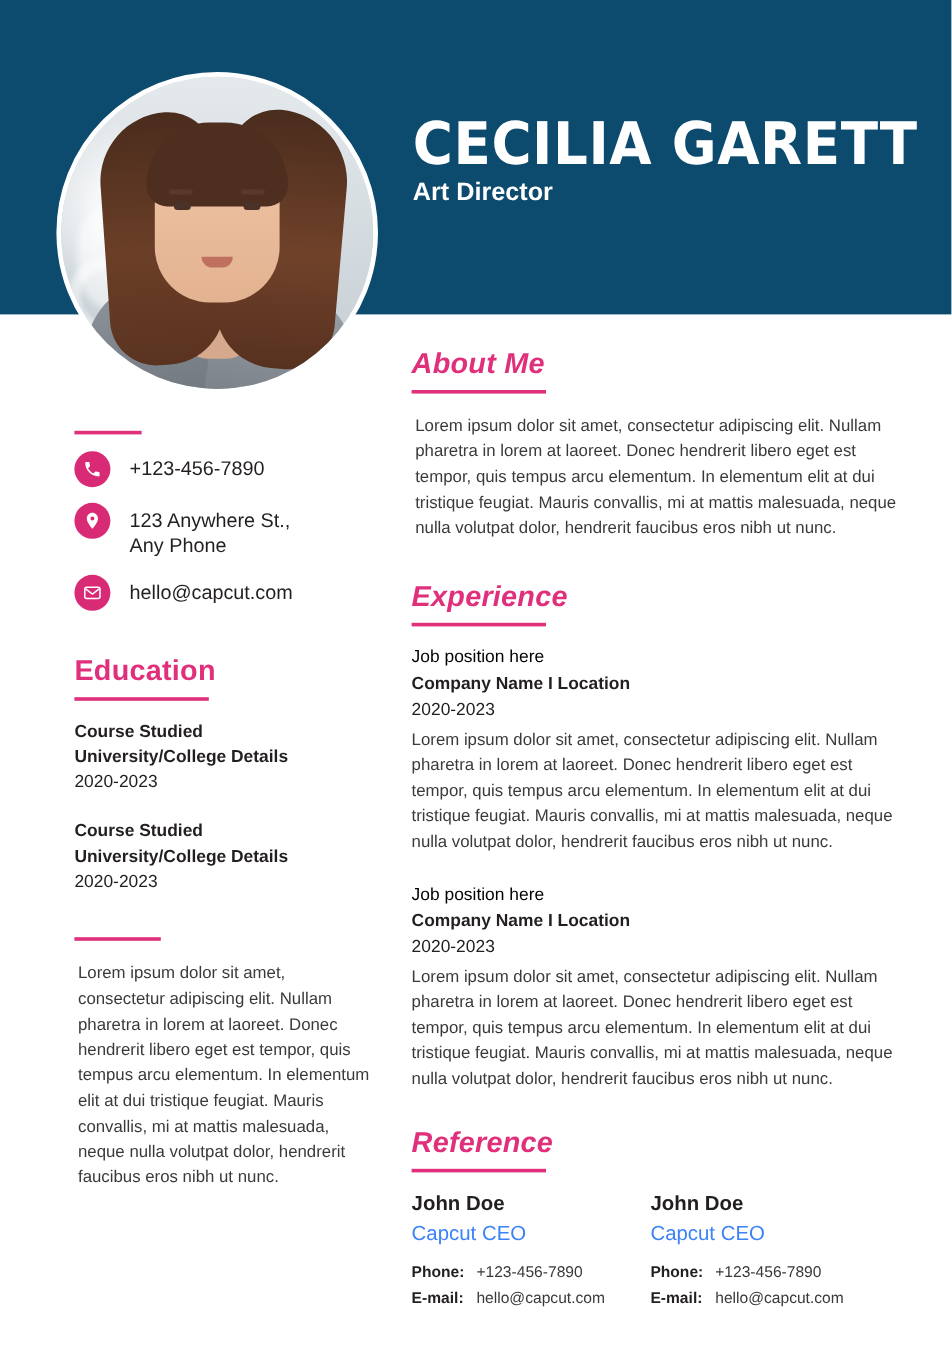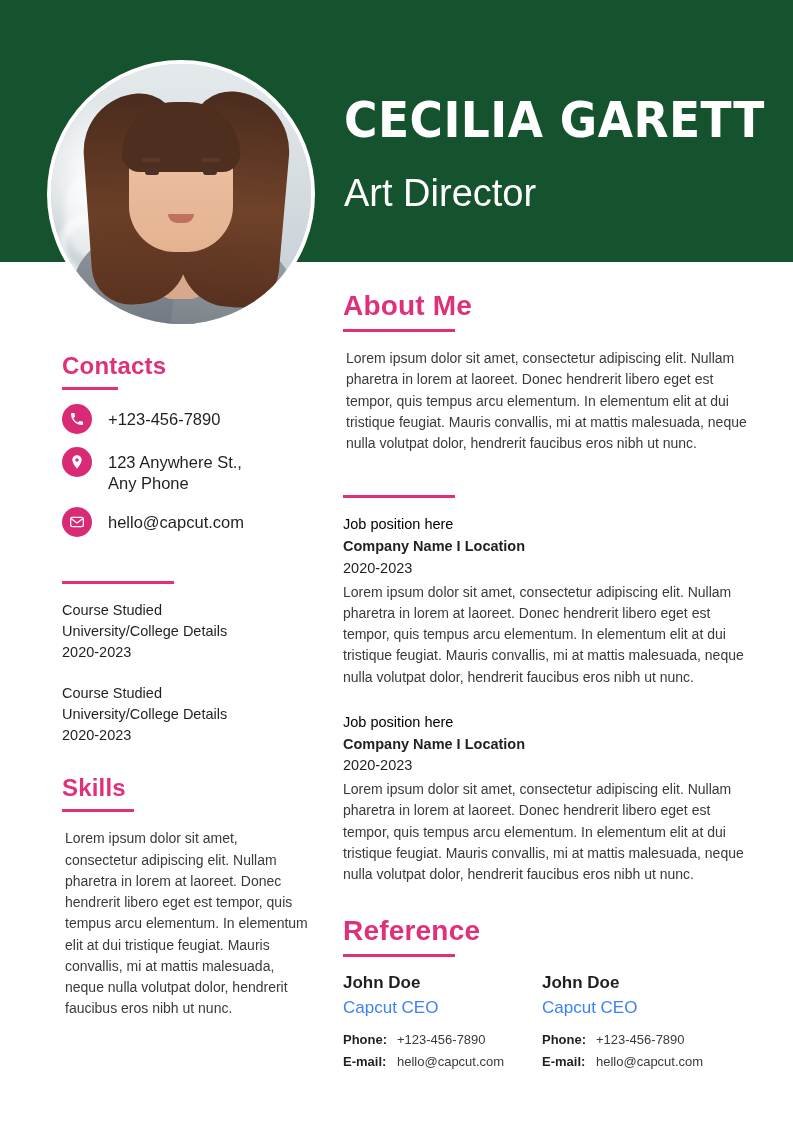--- a/index.html
+++ b/index.html
@@ -16,45 +16,45 @@
     position: relative;
   }
 
   
   .header {
     position: absolute;
     left: 0;
     top: 0;
     width: 793px;
     height: 262px;
-    background: #14532d;
+    background: #0c4a6e;
   }
   .header-text {
     position: absolute;
     left: 344px;
     top: 96px;
     width: 420px;
   }
   .name {
     font-family: "DejaVu Sans", sans-serif;
     font-weight: bold;
     font-size: 49px;
     letter-spacing: 0.5px;
     line-height: 1.0;
     color: #ffffff;
     transform: scaleX(0.93);
     transform-origin: left center;
     white-space: nowrap;
   }
   .role {
-    margin-top: 28px;
-    font-size: 38px;
+    margin-top: 4px;
+    font-size: 21px;
     color: #ffffff;
     line-height: 1.1;
-    font-weight: normal;
+    font-weight: bold;
   }
 
   
   .photo-wrap {
     position: absolute;
     left: 47px;
     top: 60px;
     width: 268px;
     height: 268px;
     border-radius: 50%;
@@ -236,21 +236,21 @@
   .c-text {
     font-size: 16.5px;
     color: #231f20;
     line-height: 1.28;
     padding-top: 3px;
   }
 
   .edu-block { margin-bottom: 20px; }
   .edu-l1, .edu-l2 {
     font-size: 14.5px;
-    font-weight: normal;
+    font-weight: bold;
     color: #231f20;
     line-height: 1.45;
   }
   .edu-l3 {
     font-size: 14.5px;
     color: #231f20;
     line-height: 1.45;
   }
 
   .skills-body {
@@ -260,21 +260,21 @@
     padding-left: 3px;
   }
 
   
   .main {
     position: absolute;
     left: 343px;
     top: 290px;
     width: 408px;
   }
-  .main .sec-title { font-size: 28px; }
+  .main .sec-title { font-size: 24px; font-style: italic; }
   .body-text {
     font-size: 14px;
     line-height: 1.52;
     color: #3a3a3a;
   }
   .about-text { padding-left: 3px; }
 
   .block-gap { height: 34px; }
 
   .job { margin-bottom: 24px; }
@@ -350,21 +350,20 @@
   <div class="brow l"></div>
   <div class="brow r"></div>
   <div class="eye l"></div>
   <div class="eye r"></div>
   <div class="mouth"></div>
 </div>
 
 <div class="sidebar">
 
   <div>
-    <div class="sec-title">Contacts</div>
     <div class="sec-rule"></div>
 
     <div class="contact-list">
 
       <div class="contact-row">
         <span class="c-icon">
           <svg width="16" height="16" viewBox="0 0 24 24" fill="#ffffff">
               <path d="M6.6 10.8c1.4 2.8 3.8 5.1 6.6 6.6l2.2-2.2c.3-.3.7-.4 1-.2 1.2.4 2.4.6 3.6.6.6 0 1 .4 1 1V20c0 .6-.4 1-1 1C10.6 21 3 13.4 3 4c0-.6.4-1 1-1h3.4c.6 0 1 .4 1 1 0 1.3.2 2.5.6 3.6.1.3 0 .7-.2 1l-2.2 2.2z"></path>
             </svg>
         </span>
@@ -393,56 +392,57 @@
         </span>
         <span class="c-text">hello@capcut.com</span>
       </div>
 
     </div>
   </div>
 
   <div style="height:22px"></div>
 
   <div>
+    <div class="sec-title">Education</div>
     <div class="sec-rule wide"></div>
 
     <div class="edu-block">
       <div class="edu-l1">Course Studied</div>
       <div class="edu-l2">University/College Details</div>
       <div class="edu-l3">2020-2023</div>
     </div>
 
     <div class="edu-block">
       <div class="edu-l1">Course Studied</div>
       <div class="edu-l2">University/College Details</div>
       <div class="edu-l3">2020-2023</div>
     </div>
   </div>
 
   <div style="height:8px"></div>
 
   <div>
-    <div class="sec-title">Skills</div>
     <div class="sec-rule mid"></div>
     <div class="skills-body">Lorem ipsum dolor sit amet, consectetur adipiscing elit. Nullam pharetra in lorem at laoreet. Donec hendrerit libero eget est tempor, quis tempus arcu elementum. In elementum elit at dui tristique feugiat. Mauris convallis, mi at mattis malesuada, neque nulla volutpat dolor, hendrerit faucibus eros nibh ut nunc.</div>
   </div>
 
 </div>
 
 <div class="main">
 
   <div>
     <div class="sec-title">About Me</div>
     <div class="sec-rule wide"></div>
     <div class="body-text about-text">Lorem ipsum dolor sit amet, consectetur adipiscing elit. Nullam pharetra in lorem at laoreet. Donec hendrerit libero eget est tempor, quis tempus arcu elementum. In elementum elit at dui tristique feugiat. Mauris convallis, mi at mattis malesuada, neque nulla volutpat dolor, hendrerit faucibus eros nibh ut nunc.</div>
   </div>
 
   <div class="block-gap"></div>
 
   <div>
+    <div class="sec-title">Experience</div>
     <div class="sec-rule wide"></div>
 
     <div class="job">
       <div class="job-pos">Job position here</div>
       <div class="job-co">Company Name I Location</div>
       <div class="job-dates">2020-2023</div>
       <div class="body-text">Lorem ipsum dolor sit amet, consectetur adipiscing elit. Nullam pharetra in lorem at laoreet. Donec hendrerit libero eget est tempor, quis tempus arcu elementum. In elementum elit at dui tristique feugiat. Mauris convallis, mi at mattis malesuada, neque nulla volutpat dolor, hendrerit faucibus eros nibh ut nunc.</div>
     </div>
 
     <div class="job">

